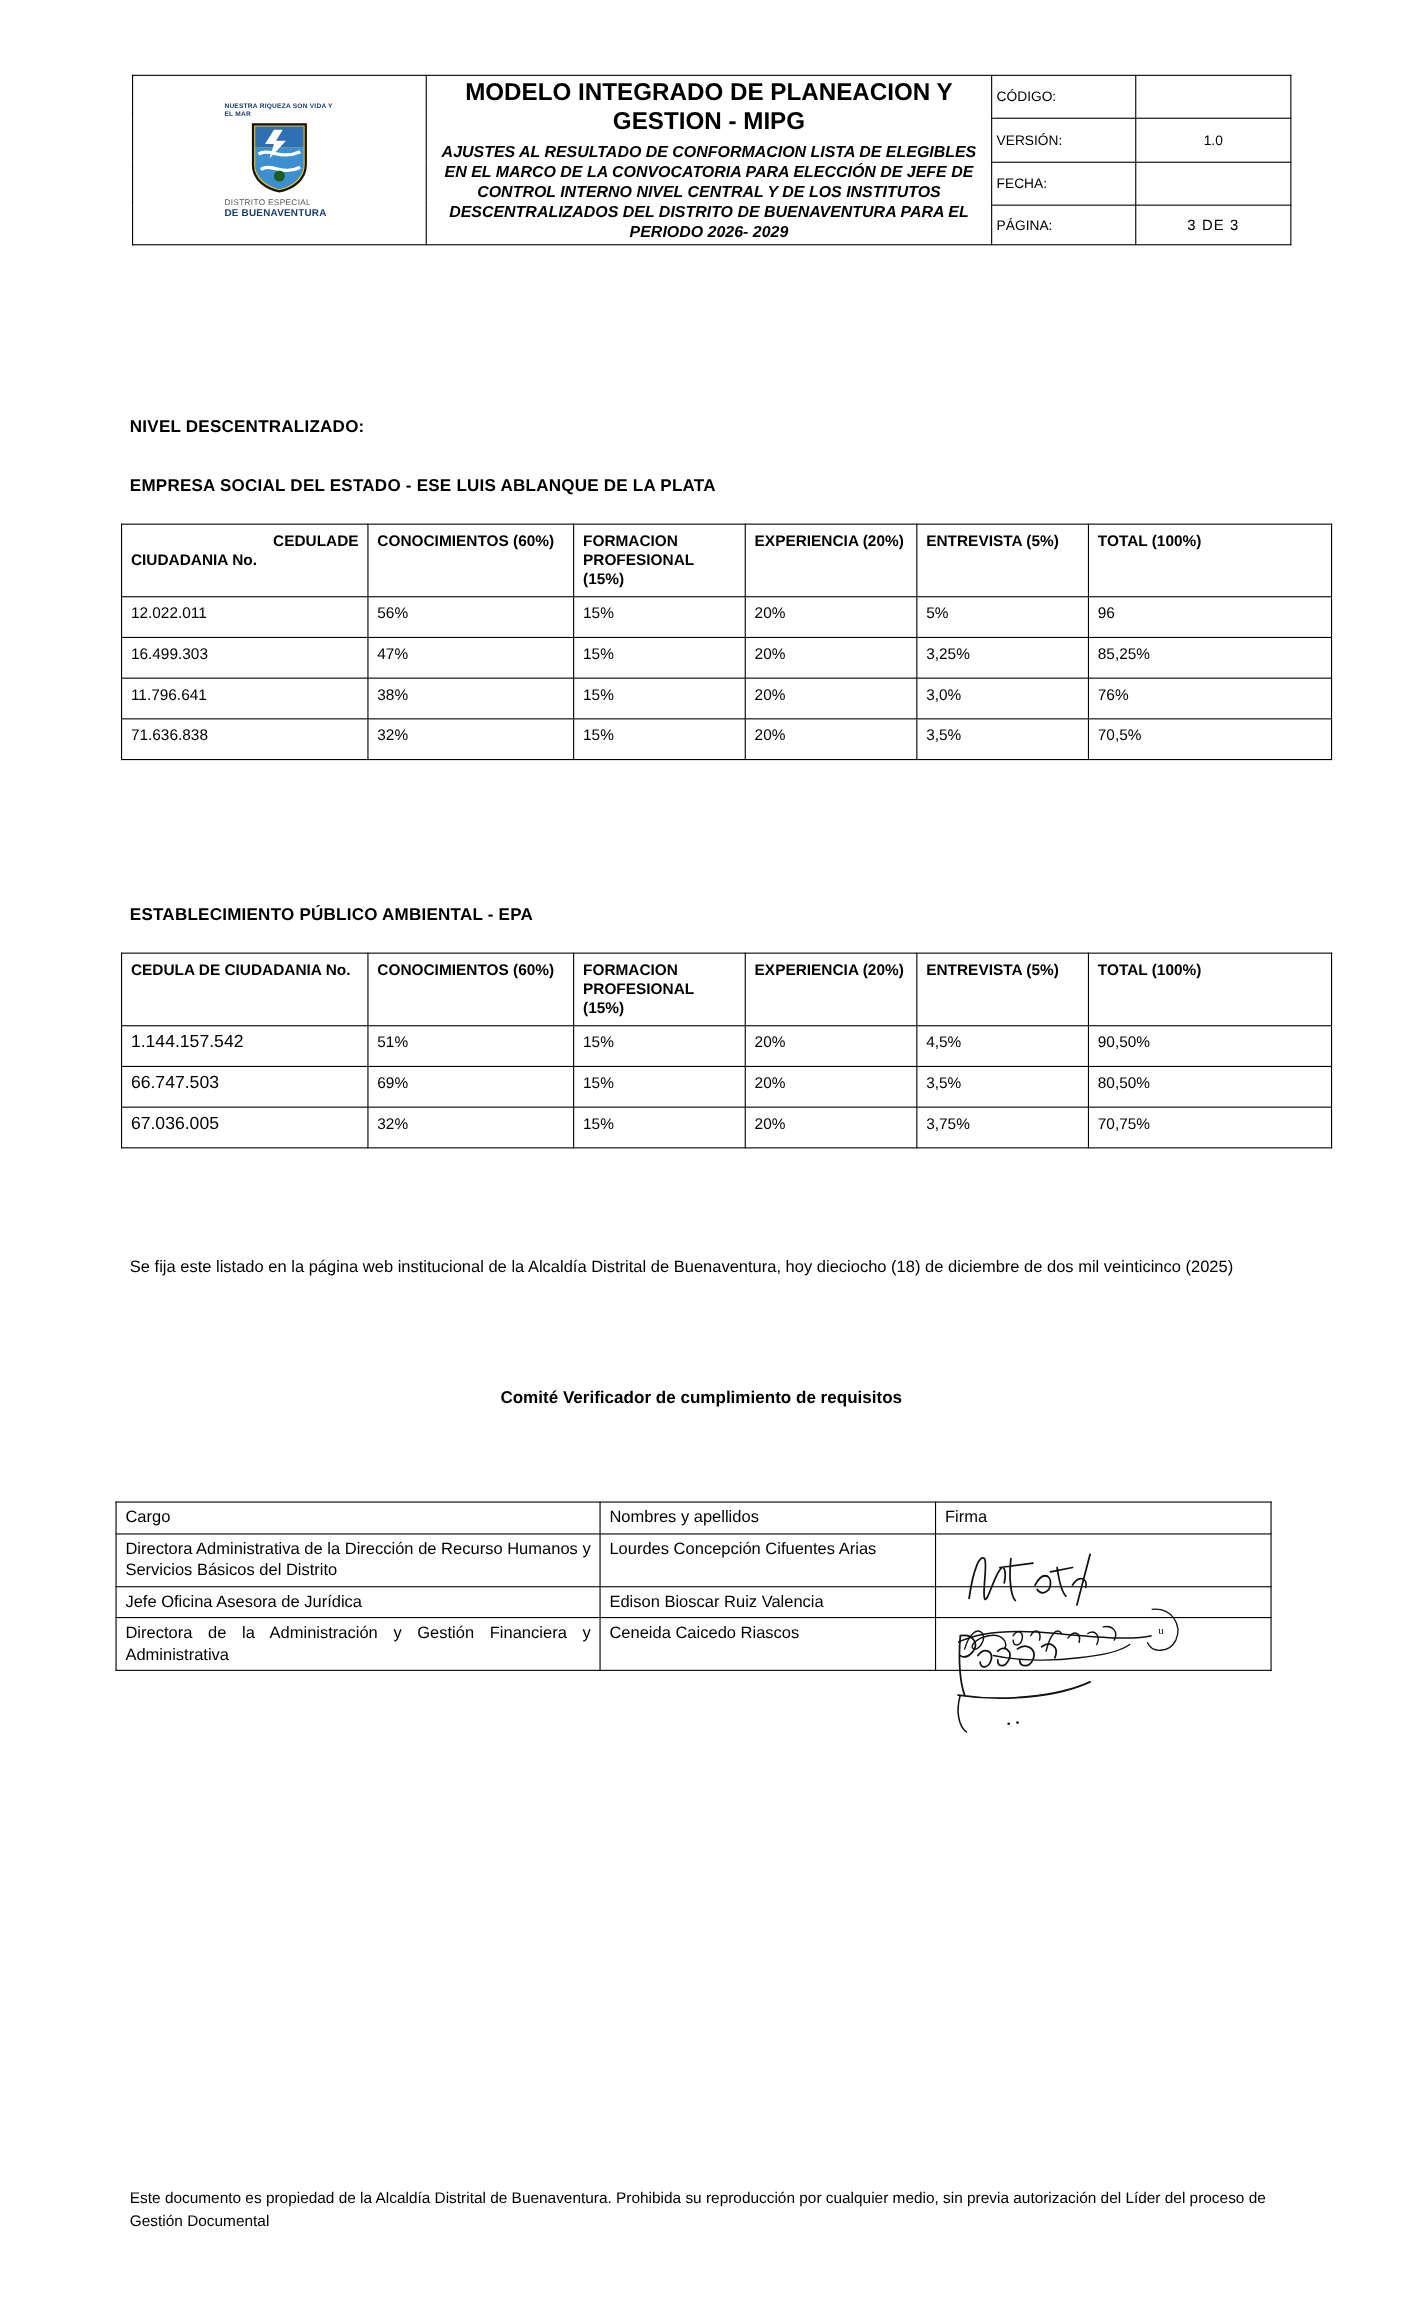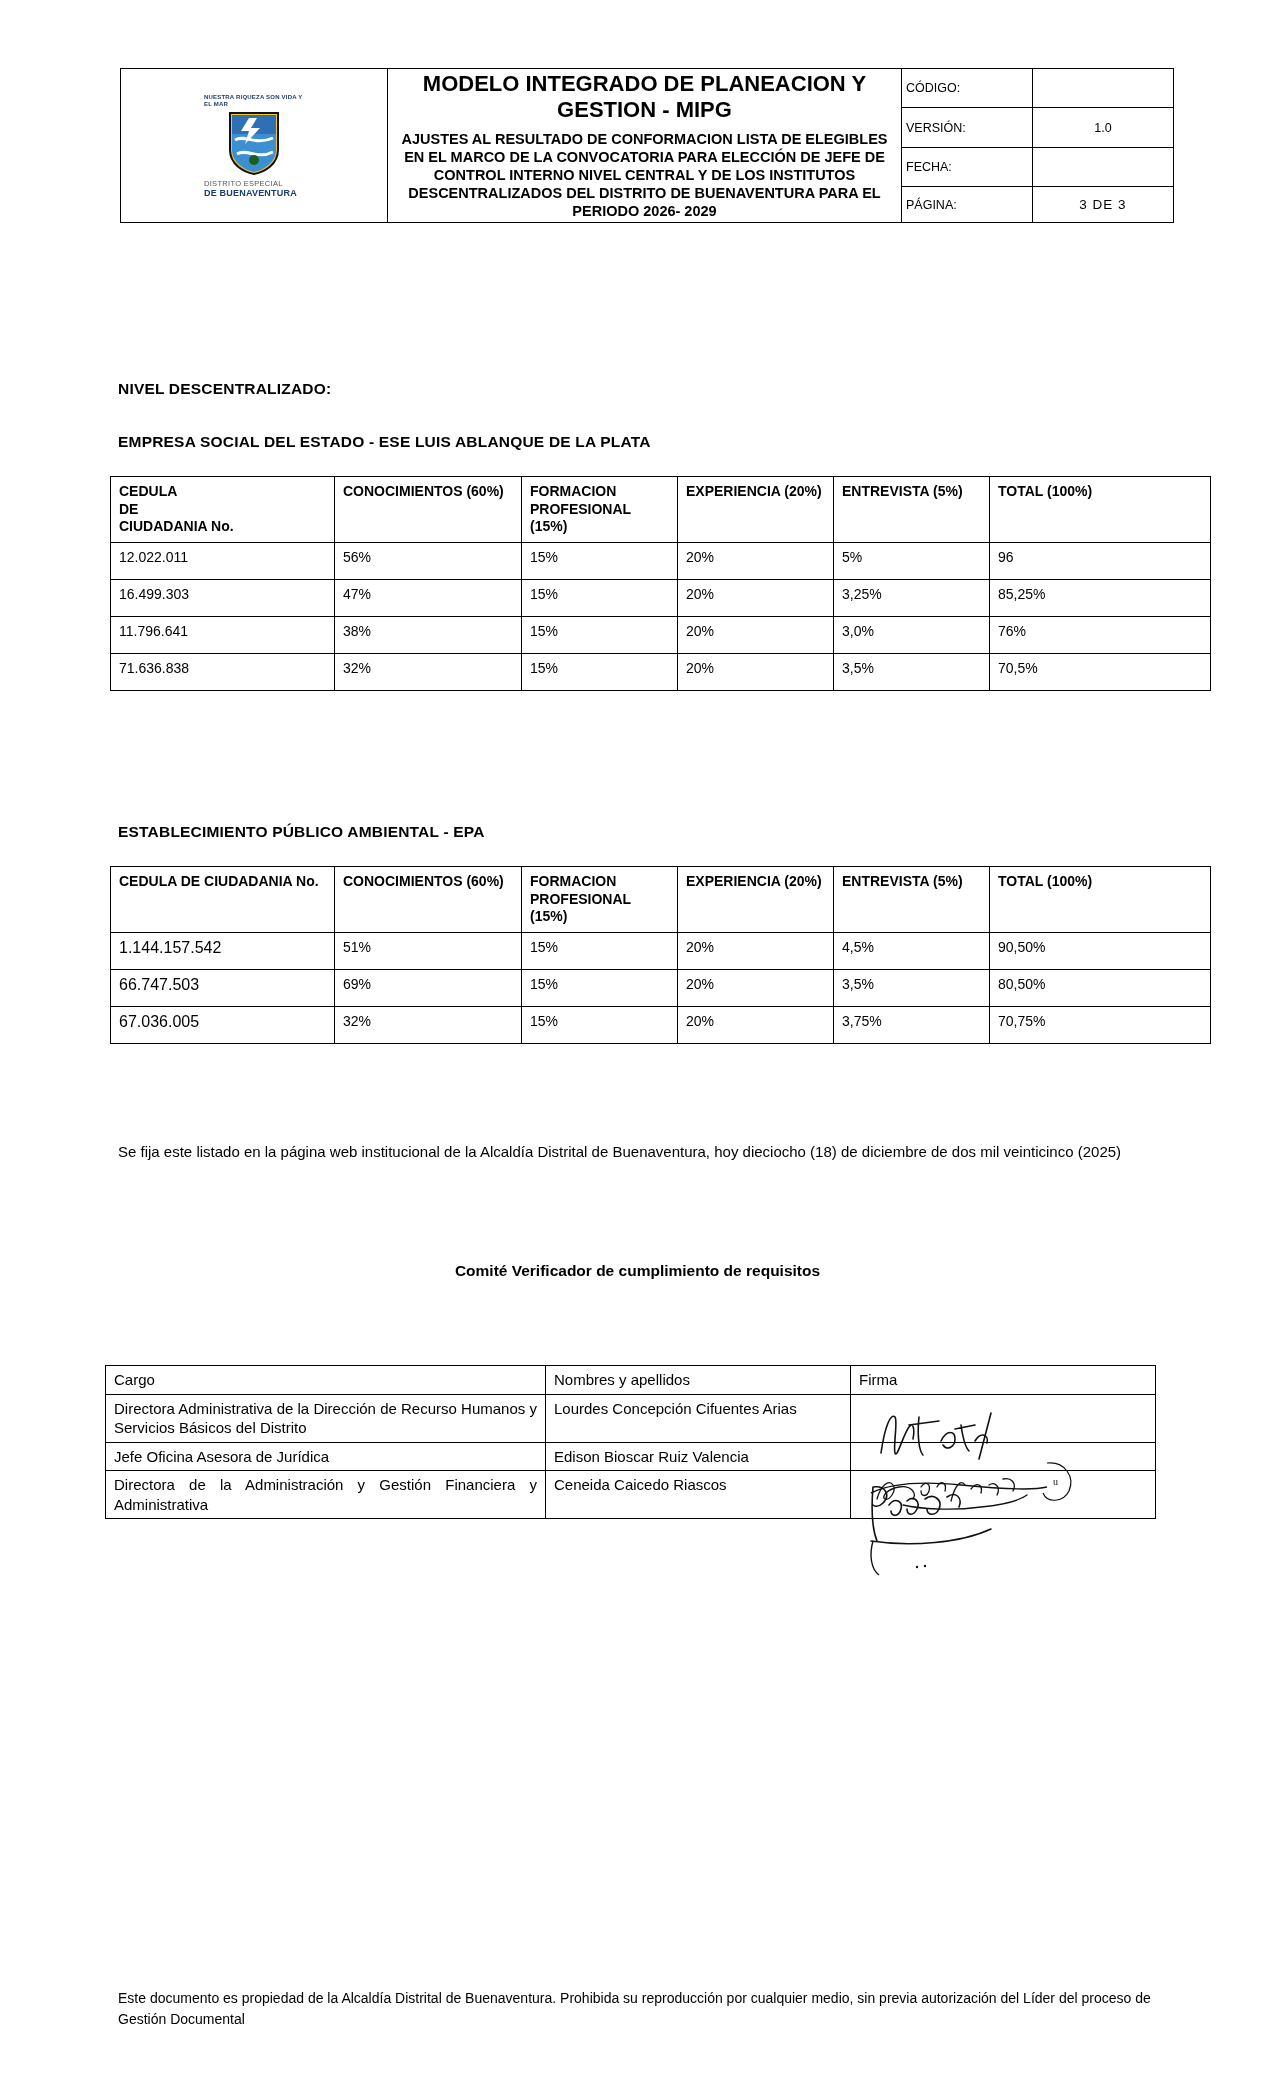--- a/index.html
+++ b/index.html
@@ -82,20 +82,21 @@
   .title-main {
     font-size: 22px;
     font-weight: bold;
     line-height: 1.2;
     margin-bottom: 6px;
   }
   .title-sub {
     font-size: 14.5px;
     font-weight: bold;
     line-height: 1.25;
+    font-style: italic;
   }
   .meta-label {
     width: 122px;
     font-size: 12.5px;
     padding-left: 8px;
   }
   .meta-value {
     width: 132px;
     font-size: 12.5px;
     text-align: center;
@@ -128,22 +129,21 @@
     padding: 6px 8px;
     font-weight: normal;
   }
   table.grade-table th {
     font-weight: bold;
     font-size: 14px;
     line-height: 1.25;
   }
   .th-spread {
     display: flex;
-    justify-content: flex-start;
-    flex-direction: column;
+    justify-content: flex-end;
   }
   .tbl-ese { left: 110px; top: 476px; width: 1100px; }
   .tbl-epa { left: 110px; top: 866px; width: 1100px; border-radius: 16px; }
   .tbl-ese td, .tbl-epa td { height: 24px; }
   .tbl-epa td.cedula { font-size: 16px; }
 
   .paragraph {
     position: absolute;
     left: 118px;
     top: 1140px;

